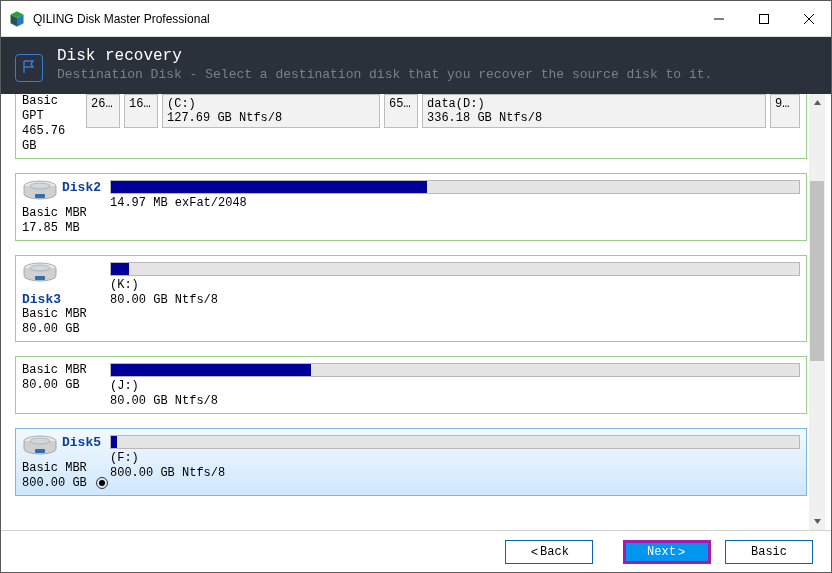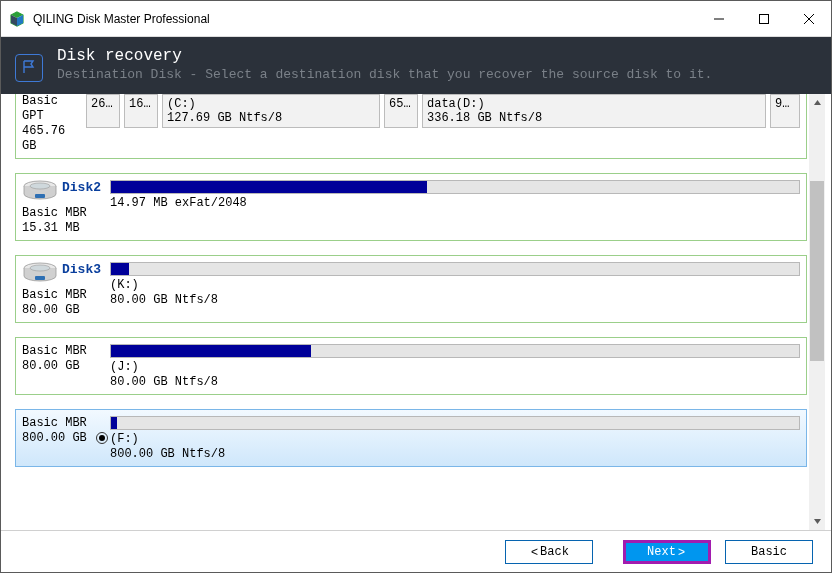--- a/index.html
+++ b/index.html
@@ -126,66 +126,75 @@
             <div style="display:flex;align-items:flex-start;gap:4px;">
               <span class="disk-icon"><svg width="36" height="22" viewBox="0 0 36 22">
                   <ellipse cx="18" cy="6" rx="16" ry="5" fill="#e8e8e8" stroke="#9a9a9a" stroke-width="0.8"></ellipse>
                   <path d="M2 6 v8 a16 5 0 0 0 32 0 v-8" fill="#d0d0d0" stroke="#9a9a9a" stroke-width="0.8"></path>
                   <ellipse cx="18" cy="6" rx="10" ry="3" fill="#cfd8dc" stroke="#9a9a9a" stroke-width="0.6"></ellipse>
                   <rect x="13" y="14" width="10" height="4" rx="1" fill="#2e6fb3"></rect>
                 </svg></span>
               <span class="dname">Disk2</span>
             </div>
             <div class="dmeta">Basic MBR</div>
-            <div class="dmeta">15.31 MB</div>
+            <div class="dmeta">17.85 MB</div>
           </div>
           <div class="disk-right">
             <div class="part-bar">
               <div class="part-fill" style="width:46%"></div>
             </div>
             <div class="part-label">14.97 MB exFat/2048</div>
           </div>
         </div>
         <div class="disk-row">
+          <div class="disk-left">
+            <div style="display:flex;align-items:flex-start;gap:4px;flex-direction:column;">
+              <span class="disk-icon"><svg width="36" height="22" viewBox="0 0 36 22">
+                  <ellipse cx="18" cy="6" rx="16" ry="5" fill="#e8e8e8" stroke="#9a9a9a" stroke-width="0.8"></ellipse>
+                  <path d="M2 6 v8 a16 5 0 0 0 32 0 v-8" fill="#d0d0d0" stroke="#9a9a9a" stroke-width="0.8"></path>
+                  <ellipse cx="18" cy="6" rx="10" ry="3" fill="#cfd8dc" stroke="#9a9a9a" stroke-width="0.6"></ellipse>
+                  <rect x="13" y="14" width="10" height="4" rx="1" fill="#2e6fb3"></rect>
+                </svg></span>
+              <span class="dname">Disk3</span>
+            </div>
+            <div class="dmeta">Basic MBR</div>
+            <div class="dmeta">80.00 GB</div>
+          </div>
+          <div class="disk-right">
+            <div class="part-bar">
+              <div class="part-fill" style="width:2.6%"></div>
+            </div>
+            <div class="part-label">(K:)</div>
+            <div class="part-label">80.00 GB Ntfs/8</div>
+          </div>
+        </div>
+        <div class="disk-row">
+          <div class="disk-left">
+            <div class="dmeta">Basic MBR</div>
+            <div class="dmeta">80.00 GB</div>
+          </div>
+          <div class="disk-right">
+            <div class="part-bar">
+              <div class="part-fill" style="width:29%"></div>
+            </div>
+            <div class="part-label">(J:)</div>
+            <div class="part-label">80.00 GB Ntfs/8</div>
+          </div>
+        </div>
+        <div class="disk-row selected">
           <div class="disk-left">
             <div style="display:flex;align-items:flex-start;gap:4px;">
               <span class="disk-icon"><svg width="36" height="22" viewBox="0 0 36 22">
                   <ellipse cx="18" cy="6" rx="16" ry="5" fill="#e8e8e8" stroke="#9a9a9a" stroke-width="0.8"></ellipse>
                   <path d="M2 6 v8 a16 5 0 0 0 32 0 v-8" fill="#d0d0d0" stroke="#9a9a9a" stroke-width="0.8"></path>
                   <ellipse cx="18" cy="6" rx="10" ry="3" fill="#cfd8dc" stroke="#9a9a9a" stroke-width="0.6"></ellipse>
                   <rect x="13" y="14" width="10" height="4" rx="1" fill="#2e6fb3"></rect>
                 </svg></span>
-              <span class="dname">Disk3</span>
-            </div>
-            <div class="dmeta">Basic MBR</div>
-            <div class="dmeta">80.00 GB</div>
-          </div>
-          <div class="disk-right">
-            <div class="part-bar">
-              <div class="part-fill" style="width:2.6%"></div>
-            </div>
-            <div class="part-label">(K:)</div>
-            <div class="part-label">80.00 GB Ntfs/8</div>
-          </div>
-        </div>
-        <div class="disk-row">
-          <div class="disk-left">
-            <div class="dmeta">Basic MBR</div>
-            <div class="dmeta">80.00 GB</div>
-          </div>
-          <div class="disk-right">
-            <div class="part-bar">
-              <div class="part-fill" style="width:29%"></div>
-            </div>
-            <div class="part-label">(J:)</div>
-            <div class="part-label">80.00 GB Ntfs/8</div>
-          </div>
-        </div>
-        <div class="disk-row selected">
-          <div class="disk-left">
+              <span class="dname">Disk5</span>
+            </div>
             <div class="dmeta">Basic MBR</div>
             <div class="dmeta">800.00 GB <span class="radio checked"></span></div>
           </div>
           <div class="disk-right">
             <div class="part-bar">
               <div class="part-fill" style="width:0.8%"></div>
             </div>
             <div class="part-label">(F:)</div>
             <div class="part-label">800.00 GB Ntfs/8</div>
           </div>

